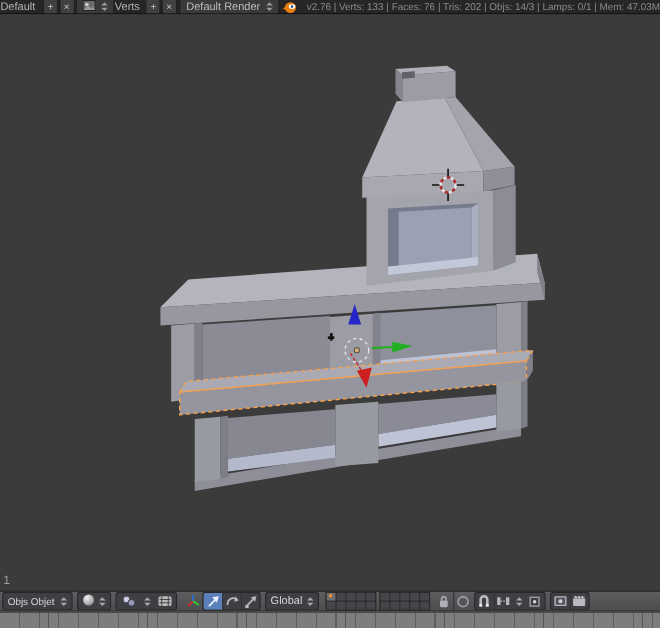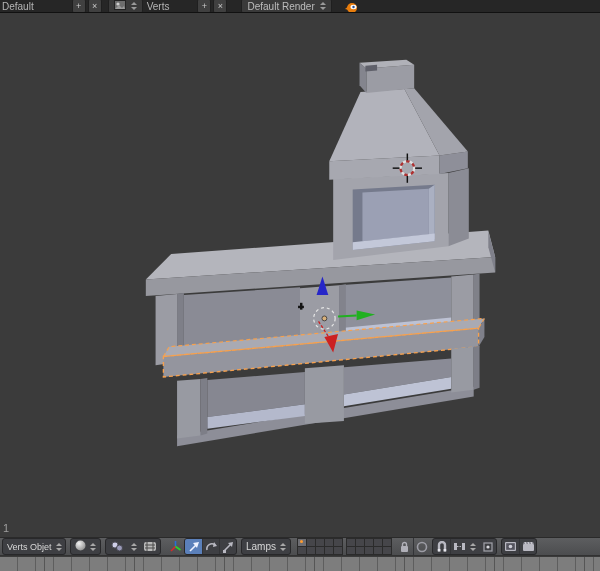--- a/index.html
+++ b/index.html
@@ -113,20 +113,21 @@
     </div>
     <div style="width:12px"></div>
     <span style="margin-top:0px">
       <svg width="15" height="12" viewBox="0 0 15 12">
           <circle cx="8" cy="6" r="5" fill="#e87d0d"></circle>
           <ellipse cx="9.5" cy="5" rx="3" ry="2.2" fill="#fff"></ellipse>
           <circle cx="9.5" cy="5" r="1.2" fill="#2a4d8f"></circle>
           <path d="M1 7 L6 3 L5 8 Z" fill="#e87d0d"></path>
         </svg>
     </span>
+    <span class="stats">v2.76 | Verts: 133 | Faces: 76 | Tris: 202 | Objs: 14/3 | Lamps: 0/1 | Mem: 47.03M</span>
   </header>
 
   <div class="viewport">
     <svg width="600" height="524" viewBox="0 13 600 537">
 
       <polygon points="142,286 168,260 493,236 500,263" fill="#b4b5bc"></polygon>
       <polygon points="142,286 500,263 500,279 142,303" fill="#97989f"></polygon>
       <polygon points="500,263 493,237 493,253 500,279" fill="#7f808a"></polygon>
 
       <polygon points="452,177 473,172 473,244 452,252" fill="#8b8c95"></polygon>
@@ -202,21 +203,21 @@
         <line x1="410" y1="180" x2="410" y2="187" stroke="#111" stroke-width="1.5"></line>
         <line x1="395" y1="172" x2="402" y2="172" stroke="#111" stroke-width="1.5"></line>
         <line x1="418" y1="172" x2="425" y2="172" stroke="#111" stroke-width="1.5"></line>
       </g>
     </svg>
     <span class="view-indicator">1</span>
   </div>
 
   <div class="vp-header">
     <div class="tb-field" style="width:64px;justify-content:space-between">
-      <span style="font-size:9px">Verts Objet</span>
+      <span style="font-size:9px">Objs Objet</span>
       <span class="dd">
           <i class="up"></i>
           <i class="dn"></i>
         </span>
     </div>
     <div class="gap4"></div>
 
     <div class="tb-field">
       <span>
         <svg width="11" height="11" viewBox="0 0 11 11">
@@ -283,21 +284,21 @@
         <svg width="12" height="12" viewBox="0 0 12 12">
             <line x1="2" y1="10" x2="9" y2="3" stroke="#b9b9c2" stroke-width="1.6"></line>
             <polygon points="6,2 11,1 10,6" fill="#b9b9c2"></polygon>
             <rect x="1" y="9" width="3" height="3" fill="#b9b9c2"></rect>
           </svg>
       </span>
     </div>
     <div class="gap4"></div>
 
     <div class="tb-field">
-      <span>Lamps</span>
+      <span>Global</span>
       <span class="dd">
           <i class="up"></i>
           <i class="dn"></i>
         </span>
     </div>
     <div class="gap6"></div>
 
     <div class="layers">
       <div class="layer-block">
         <span class="layer-cell active"></span>

